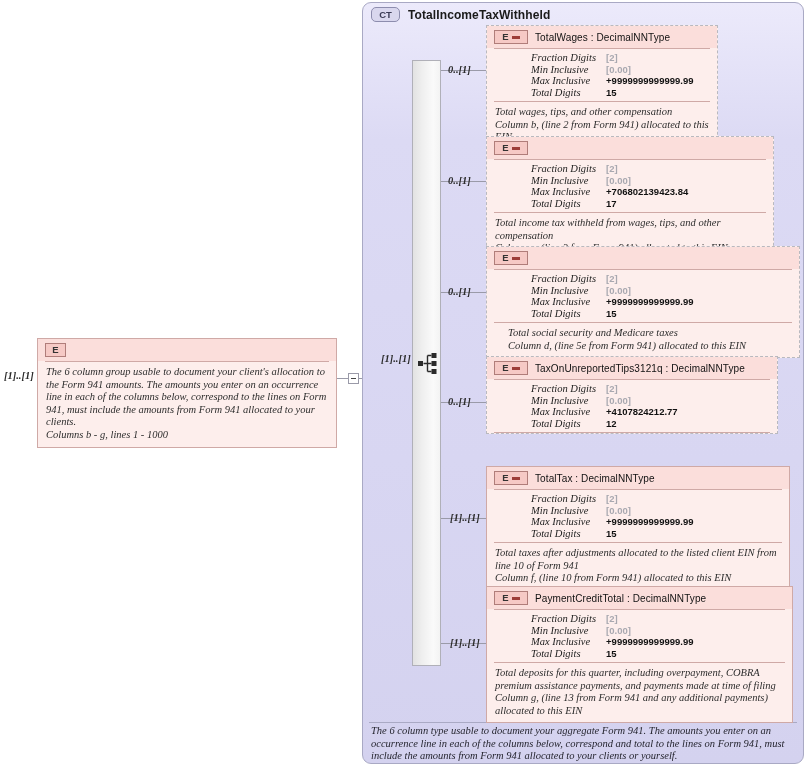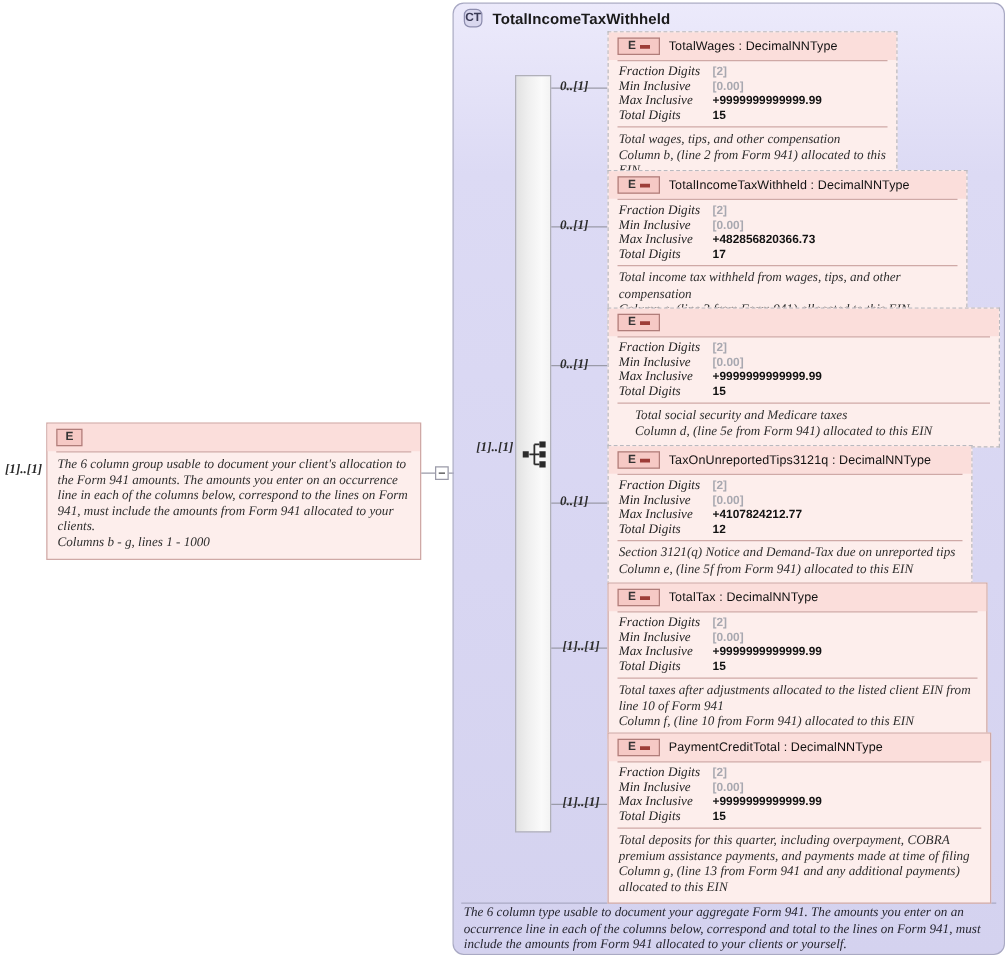--- a/index.html
+++ b/index.html
@@ -97,20 +97,21 @@
     padding: 4px 8px 5px 8px;
   }
 
   
   .facets {
     padding: 3px 8px 3px 8px;
     display: grid;
     grid-template-columns: max-content 1fr;
     column-gap: 10px;
     row-gap: 0px;
+    margin-left: 36px;
   }
   .fname {
     font-family: "Liberation Serif", serif;
     font-style: italic;
     font-size: 10.5px;
     line-height: 11.5px;
     color: #222;
     white-space: nowrap;
   }
   .fval {
@@ -131,21 +132,21 @@
     border: 1px solid #a9a9c4;
     border-radius: 9px;
     background: linear-gradient(to bottom, #eceafb 0%, #dcdaf4 18%, #d8d6f2 60%, #d4d2ef 100%);
   }
   #ct-header {
     position: absolute;
     left: 8px; top: 4px;
     display: flex; align-items: center; gap: 8px;
   }
   .cticon {
-    width: 15px; height: 15px;
+    width: 29px; height: 15px;
     border: 1px solid #8d8dae;
     border-radius: 5px;
     background: #d9d7ee;
     display: inline-flex; align-items: center; justify-content: center;
     font-family: "Liberation Sans", sans-serif;
     font-size: 9.5px; font-weight: bold; color: #3a3a55;
     line-height: 1;
   }
   #ct-title {
     font-family: "Liberation Sans", sans-serif;
@@ -258,30 +259,29 @@
   </div>
 
   <div class="hline" style="left:441px; top:181px; width:45px;"></div>
   <div class="card" style="left:448px; top:175px;">0..[1]</div>
   <div class="elembox dashed" style="left:486px; top:136px; width:288px;">
     <div class="titlerow">
       <span class="eicon2">
         <span>E</span>
           <span class="minus"></span>
       </span>
-      <span class="etitle">TotalIncomeTaxWithheld : DecimalNNType</span>
-    </div>
-    <div class="esep"></div>
-    <div class="facets">
-      <div class="fname">Fraction Digits</div>
-      <div class="fval muted">[2]</div>
-      <div class="fname">Min Inclusive</div>
-      <div class="fval muted">[0.00]</div>
-      <div class="fname">Max Inclusive</div>
-      <div class="fval">+482856820366.73</div>
+    </div>
+    <div class="esep"></div>
+    <div class="facets">
+      <div class="fname">Fraction Digits</div>
+      <div class="fval muted">[2]</div>
+      <div class="fname">Min Inclusive</div>
+      <div class="fval muted">[0.00]</div>
+      <div class="fname">Max Inclusive</div>
+      <div class="fval">+706802139423.84</div>
       <div class="fname">Total Digits</div>
       <div class="fval">17</div>
     </div>
     <div class="esep"></div>
     <div class="edesc" style="white-space:pre-line;">Total income tax withheld from wages, tips, and other compensation
 Column c, (line 3 from Form 941) allocated to this EIN</div>
   </div>
 
   <div class="hline" style="left:441px; top:292px; width:45px;"></div>
   <div class="card" style="left:448px; top:286px;">0..[1]</div>
@@ -323,22 +323,20 @@
       <div class="fname">Fraction Digits</div>
       <div class="fval muted">[2]</div>
       <div class="fname">Min Inclusive</div>
       <div class="fval muted">[0.00]</div>
       <div class="fname">Max Inclusive</div>
       <div class="fval">+4107824212.77</div>
       <div class="fname">Total Digits</div>
       <div class="fval">12</div>
     </div>
     <div class="esep"></div>
-    <div class="edesc" style="white-space:pre-line;">Section 3121(q) Notice and Demand-Tax due on unreported tips
-Column e, (line 5f from Form 941) allocated to this EIN</div>
   </div>
 
   <div class="hline" style="left:441px; top:518px; width:45px;"></div>
   <div class="card" style="left:450px; top:512px;">[1]..[1]</div>
   <div class="elembox" style="left:486px; top:466px; width:304px;">
     <div class="titlerow">
       <span class="eicon2">
         <span>E</span>
           <span class="minus"></span>
       </span>

